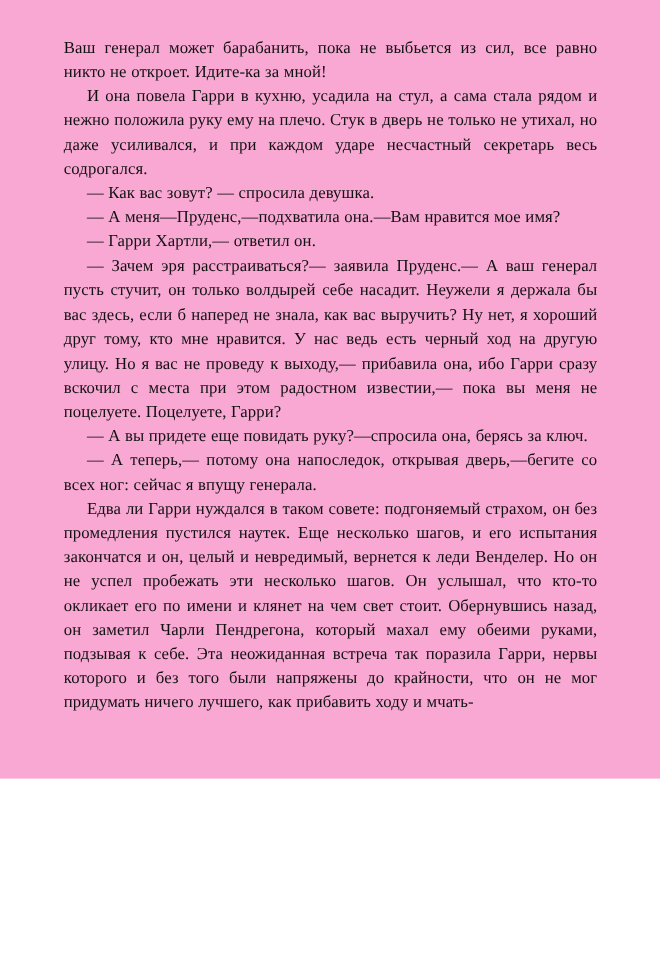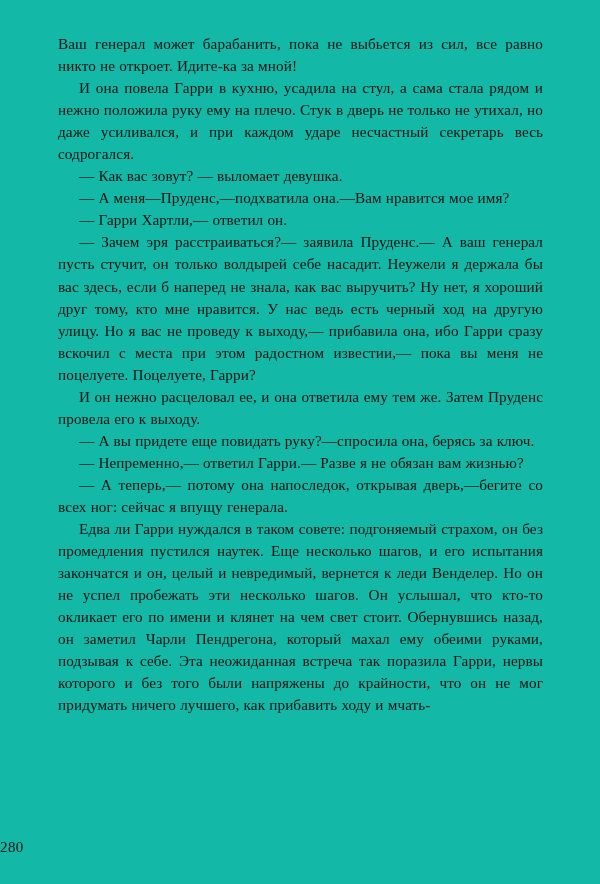--- a/index.html
+++ b/index.html
@@ -8,23 +8,23 @@
     padding: 0;
     background: #ffffff;
   }
   body {
     font-family: "Liberation Serif", "DejaVu Serif", serif;
     color: #111111;
   }
   .page {
     position: relative;
     width: 600px;
-    height: 884px;
+    height: 708px;
     margin: 0 auto;
-    background: #14b8a6;
+    background: #f9a8d4;
     overflow: hidden;
   }
   .text-block {
     position: absolute;
     left: 58px;
     top: 33px;
     width: 485px;
   }
   .para {
     margin: 0;
@@ -57,26 +57,24 @@
   }
 </style>
 </head>
 <body>
 
 <div class="page">
 
   <div class="text-block">
     <p class="para flush">Ваш генерал может барабанить, пока не выбьется из сил, все равно никто не откроет. Идите-ка за мной!</p>
     <p class="para indent">И она повела Гарри в кухню, усадила на стул, а сама стала рядом и нежно положила руку ему на плечо. Стук в дверь не только не утихал, но даже усиливался, и при каждом ударе несчастный секретарь весь содрогался.</p>
-    <p class="para indent">— Как вас зовут? — выломает девушка.</p>
+    <p class="para indent">— Как вас зовут? — спросила девушка.</p>
     <p class="para indent">— А меня—Пруденс,—подхватила она.—Вам нравится мое имя?</p>
     <p class="para indent">— Гарри Хартли,— ответил он.</p>
     <p class="para indent">— Зачем эря расстраиваться?— заявила Пруденс.— А ваш генерал пусть стучит, он только волдырей себе насадит. Неужели я держала бы вас здесь, если б наперед не знала, как вас выручить? Ну нет, я хороший друг тому, кто мне нравится. У нас ведь есть черный ход на другую улицу. Но я вас не проведу к выходу,— прибавила она, ибо Гарри сразу вскочил с места при этом радостном известии,— пока вы меня не поцелуете. Поцелуете, Гарри?</p>
-    <p class="para indent">И он нежно расцеловал ее, и она ответила ему тем же. Затем Пруденс провела его к выходу.</p>
     <p class="para indent">— А вы придете еще повидать руку?—спросила она, берясь за ключ.</p>
-    <p class="para indent">— Непременно,— ответил Гарри.— Разве я не обязан вам жизнью?</p>
     <p class="para indent">— А теперь,— потому она напоследок, открывая дверь,—бегите со всех ног: сейчас я впущу генерала.</p>
     <p class="para indent">Едва ли Гарри нуждался в таком совете: подгоняемый страхом, он без промедления пустился наутек. Еще несколько шагов, и его испытания закончатся и он, целый и невредимый, вернется к леди Венделер. Но он не успел пробежать эти несколько шагов. Он услышал, что кто-то окликает его по имени и клянет на чем свет стоит. Обернувшись назад, он заметил Чарли Пендрегона, который махал ему обеими руками, подзывая к себе. Эта неожиданная встреча так поразила Гарри, нервы которого и без того были напряжены до крайности, что он не мог придумать ничего лучшего, как прибавить ходу и мчать-</p>
   </div>
 
   <div class="folio">280</div>
 
 </div>
 
 </body></html>

